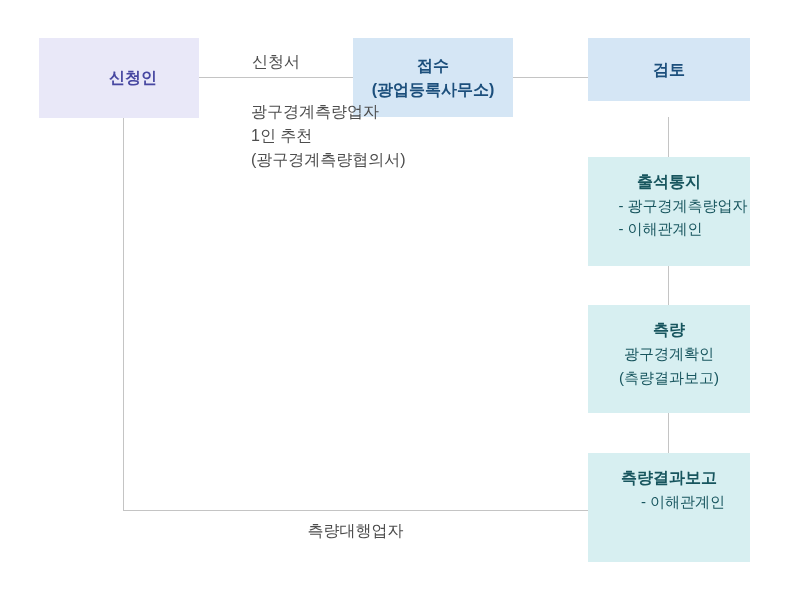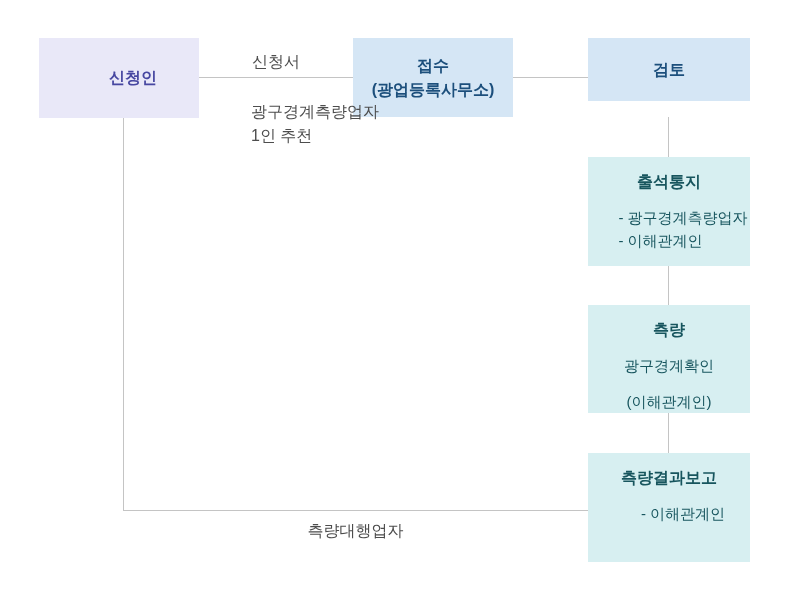--- a/index.html
+++ b/index.html
@@ -20,21 +20,21 @@
     position: absolute;
     display: flex;
     flex-direction: column;
     align-items: center;
     text-align: center;
     font-size: 16px;
     font-weight: bold;
     line-height: 24px;
   }
   .node.center-v { justify-content: center; }
-  .node.top-pad { padding-top: 13px; gap: 12px; }
+  .node.top-pad { padding-top: 13px; }
   .lavender {
     background: var(--lavender-box-bg, #e9e8f8);
     color: var(--lavender-box-text, #4747a1);
     padding-left: 28px;
   }
   .blue {
     background: var(--blue-box-bg, #d5e6f5);
     color: var(--blue-box-text, #1c4f7c);
   }
   .teal {
@@ -96,32 +96,33 @@
     <div>출석통지</div>
     <div class="items">
       <div>- 광구경계측량업자</div>
       <div>- 이해관계인</div>
     </div>
   </div>
 
   <div class="node teal top-pad" style="left:588px; top:305px; width:162px; height:108px;">
     <div>측량</div>
     <div class="subline">광구경계확인</div>
-    <div class="subline">(이해관계인)</div>
+    <div class="subline">(측량결과보고)</div>
   </div>
 
   <div class="node teal top-pad" style="left:588px; top:453px; width:162px; height:109px;">
     <div>측량결과보고</div>
     <div class="items">
       <div>- 이해관계인</div>
     </div>
   </div>
 
   <div class="edge-label centered" style="left:199px; top:50px; width:154px;">신청서</div>
 
   <div class="edge-label" style="left:219px; top:100px; width:200px;margin-left:32px;">
     <div>광구경계측량업자</div>
     <div>1인 추천</div>
+    <div>(광구경계측량협의서)</div>
   </div>
 
   <div class="edge-label centered" style="left:123px; top:519px; width:465px;">측량대행업자</div>
 
 </div>
 
 </body></html>

